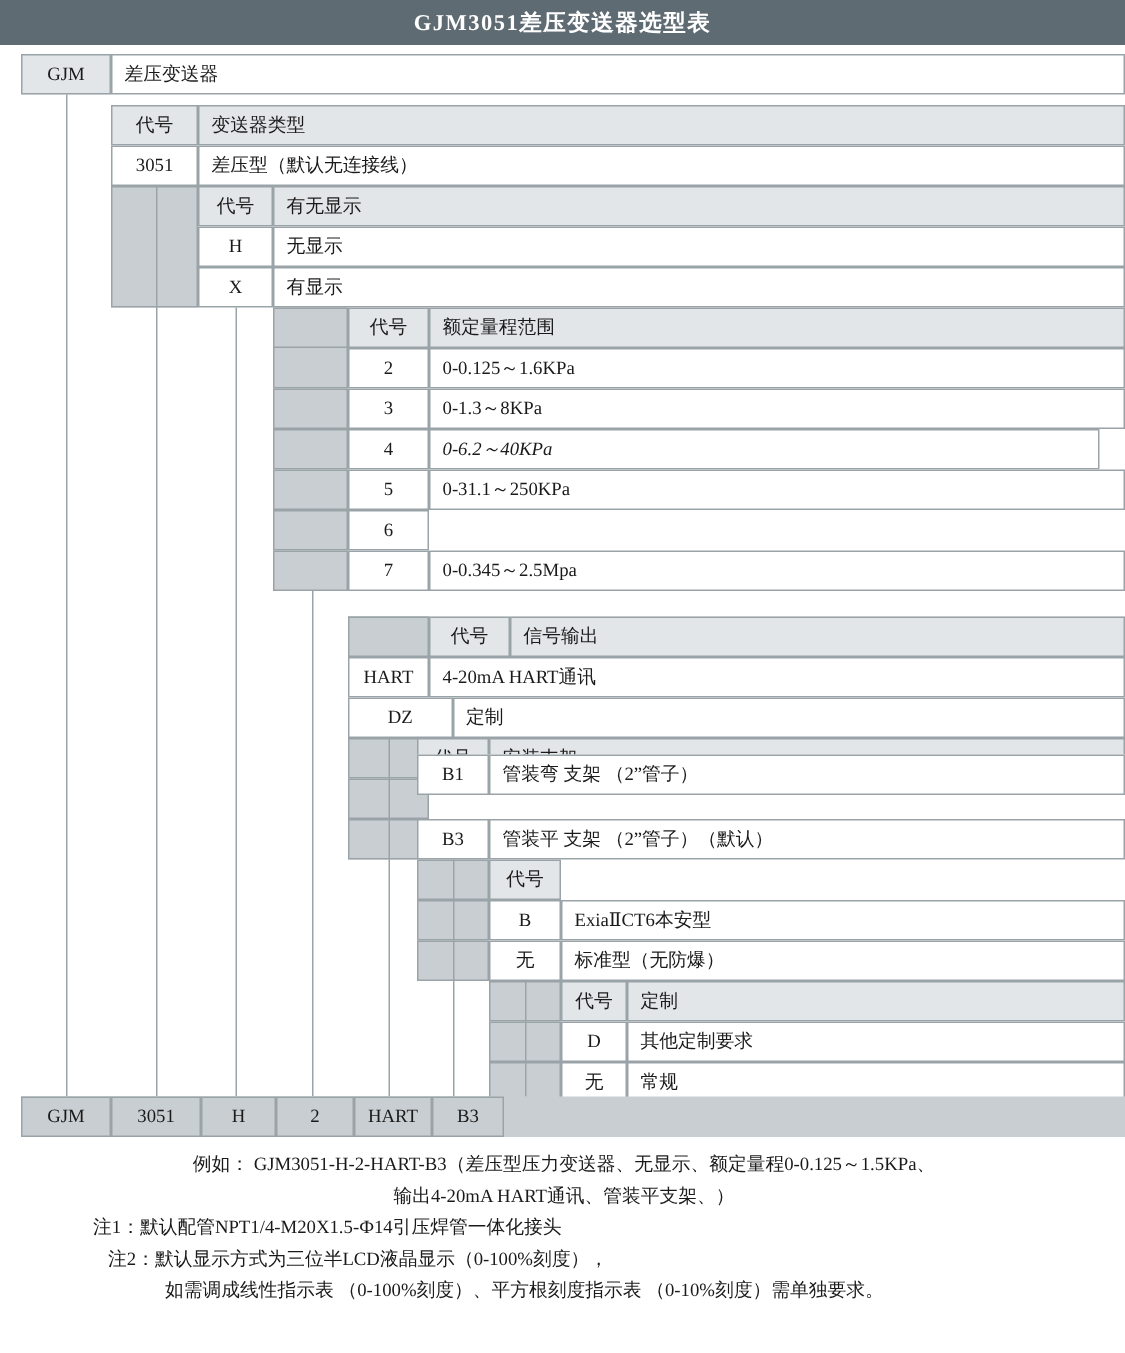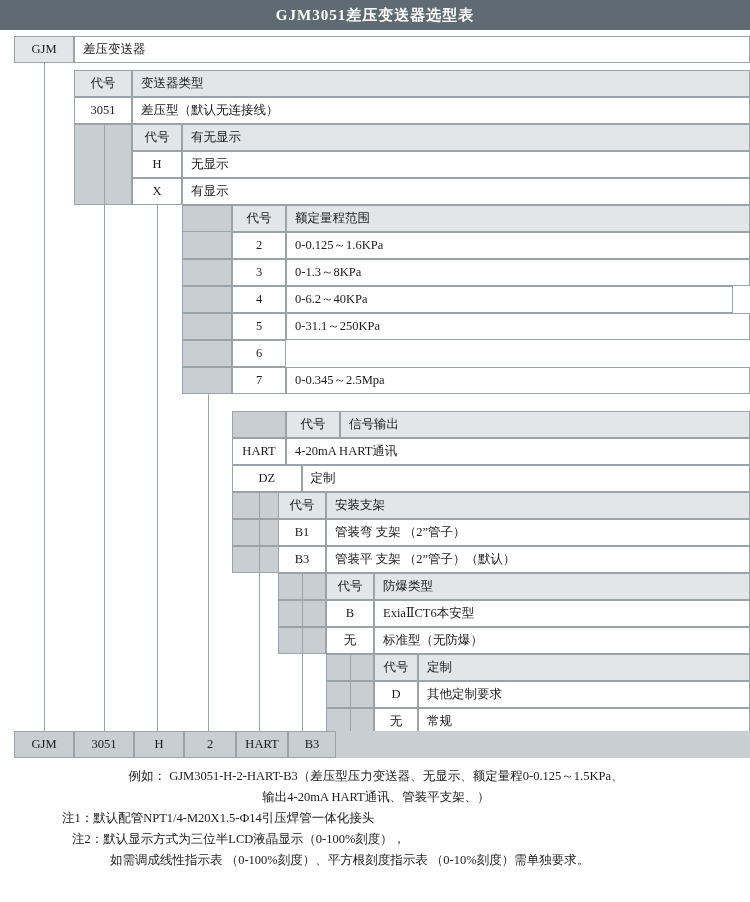--- a/index.html
+++ b/index.html
@@ -157,21 +157,21 @@
   <div class="row" style="left:232px; top:232px; width:518px;">
     <div class="cell code" style="width:54px;">2</div>
     <div class="cell desc" style="width:464px;">0-0.125～1.6KPa</div>
   </div>
   <div class="row" style="left:232px; top:259px; width:518px;">
     <div class="cell code" style="width:54px;">3</div>
     <div class="cell desc" style="width:464px;">0-1.3～8KPa</div>
   </div>
   <div class="row" style="left:232px; top:286px; width:518px;">
     <div class="cell code" style="width:54px;">4</div>
-    <div class="cell desc" style="width:447px;">0-6.2～40KPa</div>
+    <div class="cell desc" style="width:447px;font-style:italic;">0-6.2～40KPa</div>
   </div>
   <div class="row" style="left:232px; top:313px; width:518px;">
     <div class="cell code" style="width:54px;">5</div>
     <div class="cell desc" style="width:464px;">0-31.1～250KPa</div>
   </div>
   <div class="row" style="left:232px; top:340px; width:518px;">
     <div class="cell code" style="width:54px;">6</div>
   </div>
   <div class="row" style="left:232px; top:367px; width:518px;">
     <div class="cell code" style="width:54px;">7</div>
@@ -194,36 +194,35 @@
   </div>
 
   <div class="cell shade" style="position:absolute; left:232px; top:492px; width:54px; height:27px;"></div>
   <div class="cell shade" style="position:absolute; left:232px; top:519px; width:54px; height:27px;"></div>
   <div class="cell shade" style="position:absolute; left:232px; top:546px; width:54px; height:27px;"></div>
 
   <div class="row" style="left:278px; top:492px; width:472px;">
     <div class="cell head code" style="width:48px;">代号</div>
     <div class="cell head desc" style="width:424px;">安装支架</div>
   </div>
-  <div class="row" style="left:278px; top:519px; width:472px;justify-content:space-between;">
+  <div class="row" style="left:278px; top:503px; width:472px;justify-content:space-between;">
     <div class="cell code" style="width:48px;">B1</div>
     <div class="cell desc" style="width:424px;">管装弯  支架  （2”管子）</div>
   </div>
   <div class="row" style="left:278px; top:546px; width:472px;">
     <div class="cell code" style="width:48px;">B3</div>
     <div class="cell desc" style="width:424px;">管装平  支架  （2”管子）（默认）</div>
   </div>
 
   <div class="cell shade" style="position:absolute; left:278px; top:573px; width:48px; height:27px;"></div>
   <div class="cell shade" style="position:absolute; left:278px; top:600px; width:48px; height:27px;"></div>
   <div class="cell shade" style="position:absolute; left:278px; top:627px; width:48px; height:27px;"></div>
 
   <div class="row" style="left:326px; top:573px; width:424px;">
     <div class="cell head code" style="width:48px;">代号</div>
-    <div class="cell head desc" style="width:376px;">防爆类型</div>
   </div>
   <div class="row" style="left:326px; top:600px; width:424px;">
     <div class="cell code" style="width:48px;">B</div>
     <div class="cell desc" style="width:376px;">ExiaⅡCT6本安型</div>
   </div>
   <div class="row" style="left:326px; top:627px; width:424px;">
     <div class="cell code" style="width:48px;">无</div>
     <div class="cell desc" style="width:376px;">标准型（无防爆）</div>
   </div>
 

